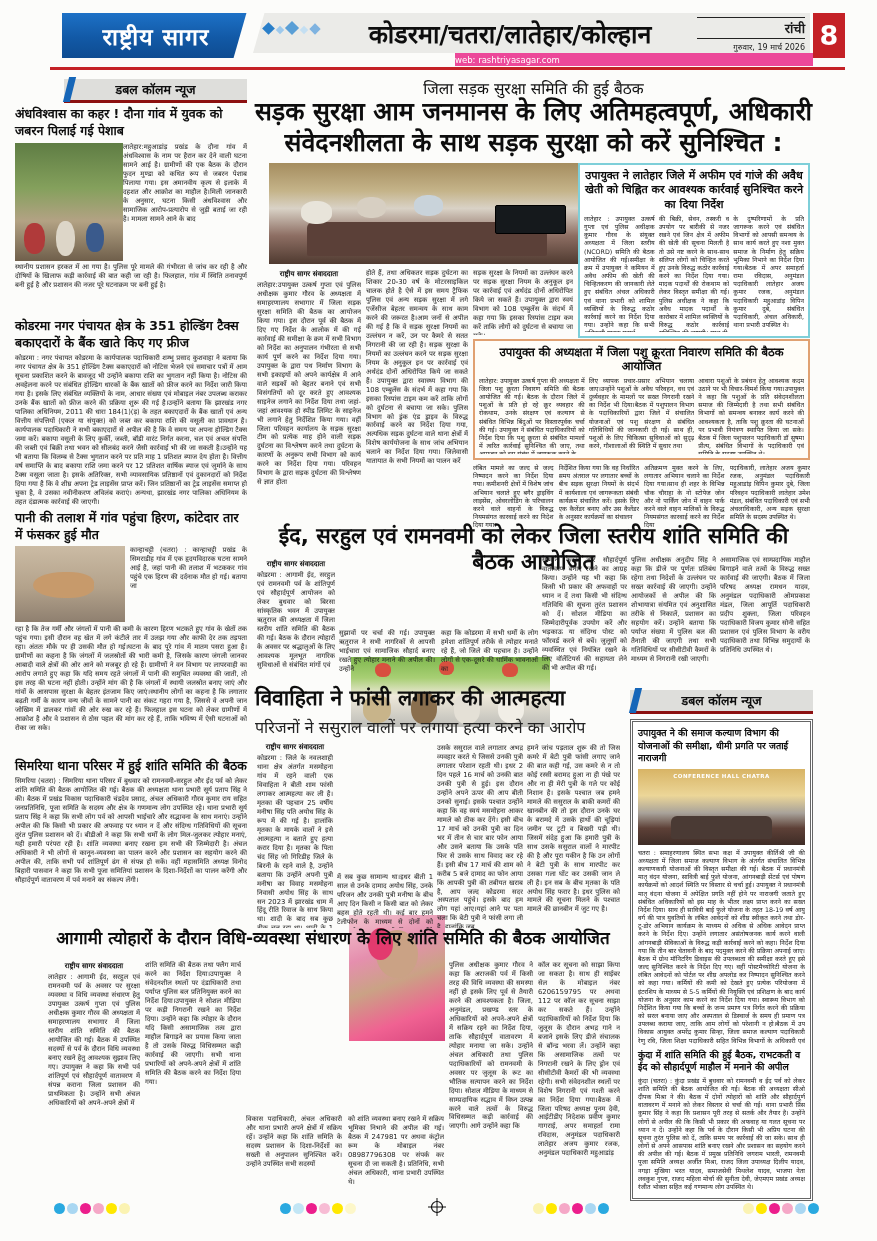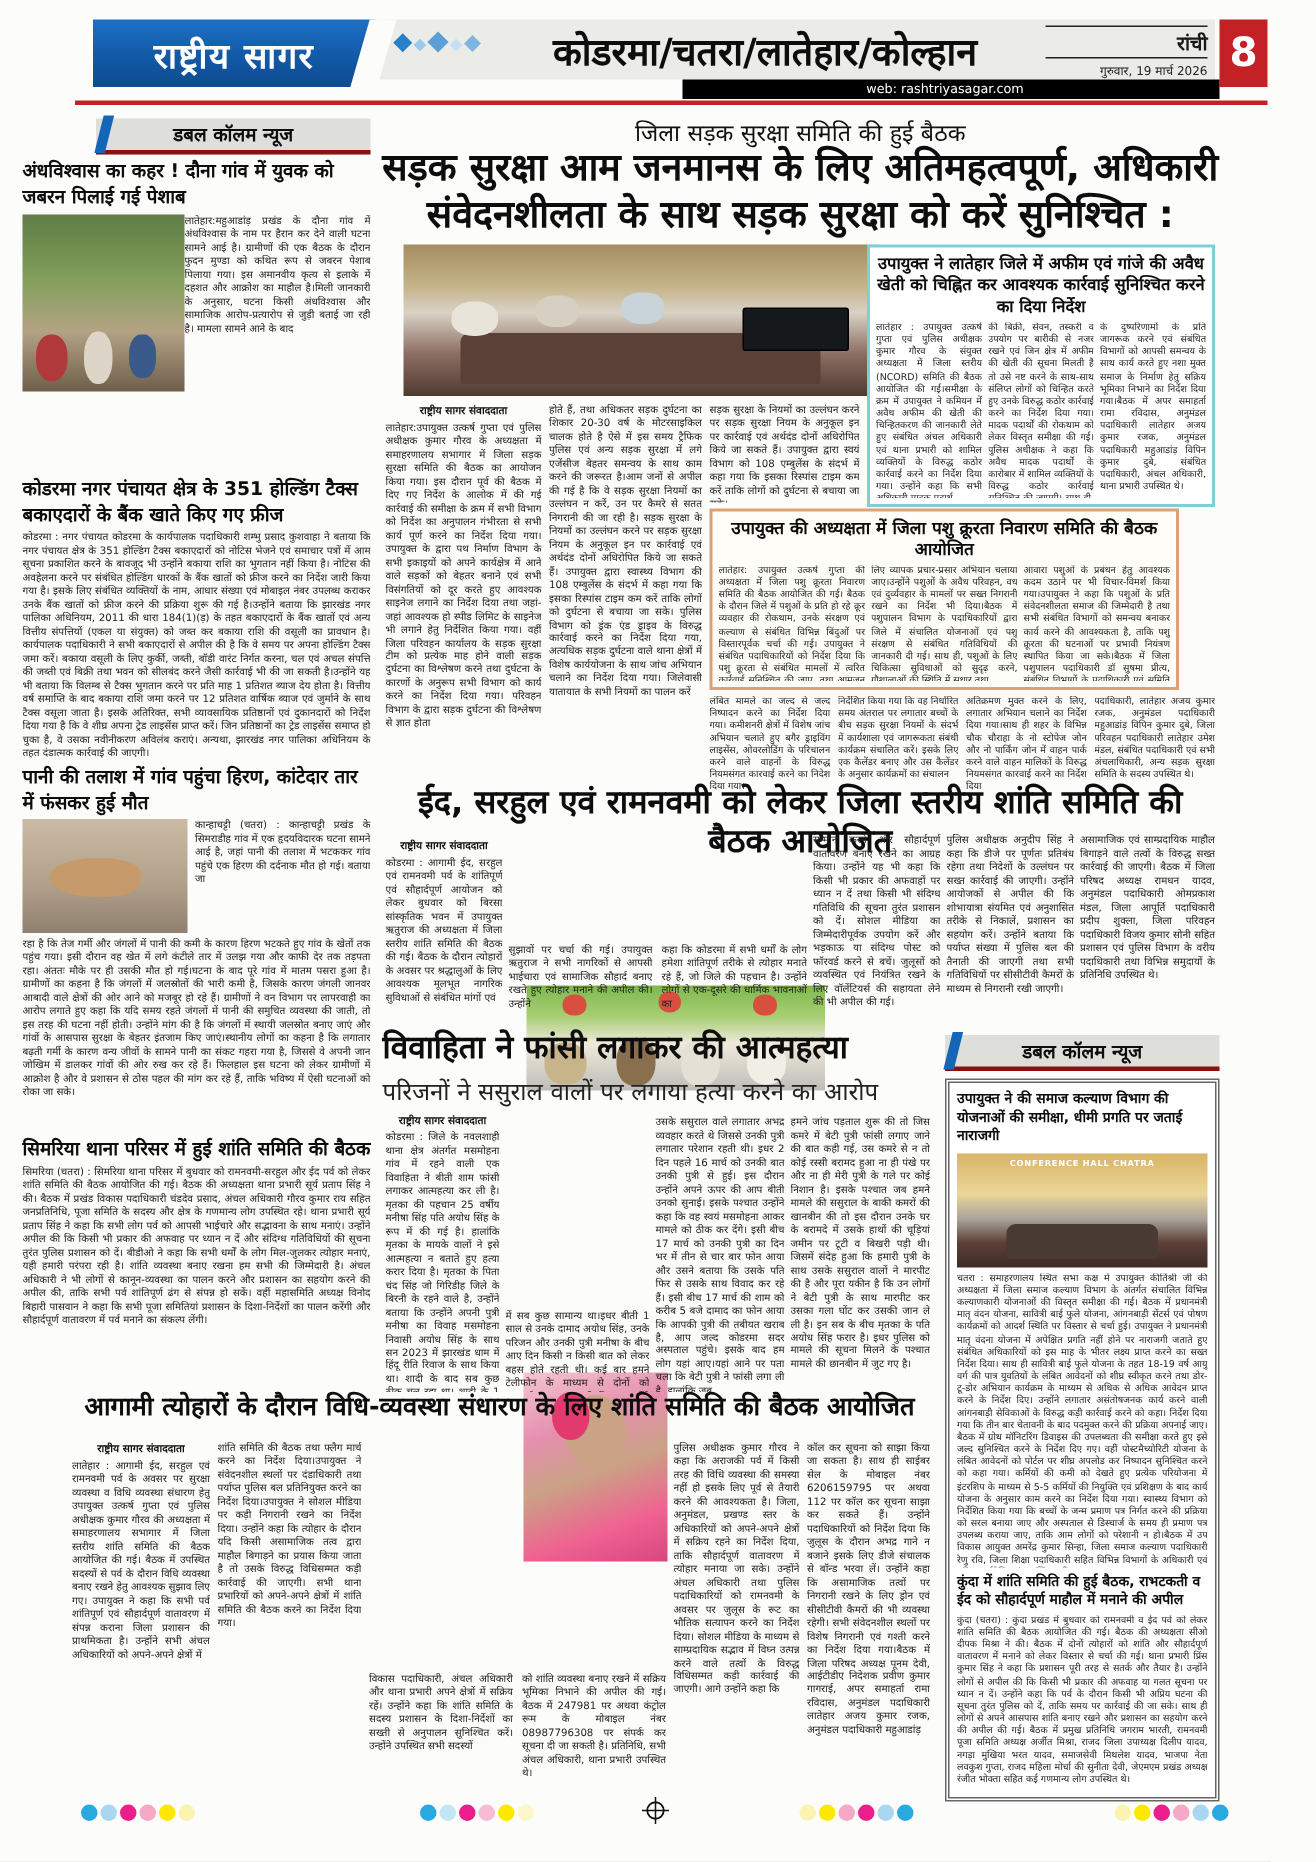--- a/index.html
+++ b/index.html
@@ -15,21 +15,21 @@
   .masthead{background:linear-gradient(180deg,#1d71c6 0%,#1259a6 55%,#0e4c91 100%);
             color:#fff;display:flex;align-items:center;justify-content:center;
             font-size:23px;font-weight:bold;letter-spacing:1px;}
   .masthead .slant{position:absolute;right:-8px;top:0;bottom:0;width:18px;background:#fcfcfa;transform:skewX(-16deg);}
   .headerbar{background:#ebebe8;}
   .regions{display:flex;align-items:center;justify-content:center;font-size:25px;font-weight:bold;color:#0d0d0d;}
   .citybox{text-align:right;}
   .citybox .city{display:block;font-size:13px;font-weight:bold;border-top:1.5px solid #222;border-bottom:1.5px solid #222;padding:1px 0;}
   .citybox .date{display:block;font-size:8px;margin-top:2px;color:#222;}
   .pagenum{background:#c42126;color:#fff;display:flex;align-items:center;justify-content:center;font-size:27px;font-weight:bold;}
-  .webstrip{background:#000000;color:#fff;font-size:8.5px;display:flex;align-items:center;justify-content:center;padding-right:8px;box-sizing:border-box;}
+  .webstrip{background:#ec4899;color:#fff;font-size:8.5px;display:flex;align-items:center;justify-content:flex-start;padding-right:8px;box-sizing:border-box;}
   .redrule{background:#c42126;}
   .diamond{display:inline-block;transform:rotate(45deg);margin:2px;}
   
   .sec-head{position:absolute;background:#dededb;border-bottom:3px solid #8c1010;display:flex;align-items:center;justify-content:center;
             font-size:12.5px;font-weight:bold;color:#0d0d0d;}
   .sec-head .bar{position:absolute;left:2px;top:-2px;bottom:-2px;width:7px;background:#1666b8;transform:skewX(-14deg);}
   
   .ncordbox{border:2px solid #7ecfd9;background:#fff;padding:4px;box-sizing:border-box;display:flex;flex-direction:column;}
   .animalbox{border:2px solid #e0a172;background:#fffdf8;padding:4px;box-sizing:border-box;display:flex;flex-direction:column;}
   .sidebox{border:3px double #666;background:#fff;padding:5px;box-sizing:border-box;display:flex;flex-direction:column;}
@@ -86,20 +86,21 @@
 
   <div class="abs hl" style="left:15px;top:106px;width:232px;font-size:12.5px;line-height:1.35;">अंधविश्वास का कहर ! दौना गांव में युवक को जबरन पिलाई गई पेशाब</div>
   <div class="abs" style="left:15px;top:143px;width:232px;height:118px;display:flex;gap:0;">
     <div class="photo photo-crowd" style="width:108px;height:118px;flex:none;">
       <span class="blob" style="left:8%;bottom:6%;width:20%;height:26%;background:#b03a3a;"></span>
       <span class="blob" style="left:38%;bottom:4%;width:18%;height:30%;background:#ddd6c8;"></span>
       <span class="blob" style="left:66%;bottom:8%;width:16%;height:24%;background:#3a5a8c;"></span>
     </div>
     <div class="txt" style="flex:1;">लातेहार:महुआडांड़ प्रखंड के दौना गांव में अंधविश्वास के नाम पर हैरान कर देने वाली घटना सामने आई है। ग्रामीणों की एक बैठक के दौरान फुदन मुण्डा को कथित रूप से जबरन पेशाब पिलाया गया। इस अमानवीय कृत्य से इलाके में दहशत और आक्रोश का माहौल है।मिली जानकारी के अनुसार, घटना किसी अंधविश्वास और सामाजिक आरोप-प्रत्यारोप से जुड़ी बताई जा रही है। मामला सामने आने के बाद</div>
   </div>
+  <div class="abs txt" style="left:15px;top:263px;width:232px;height:52px;">स्थानीय प्रशासन हरकत में आ गया है। पुलिस पूरे मामले की गंभीरता से जांच कर रही है और दोषियों के खिलाफ कड़ी कार्रवाई की बात कही जा रही है। फिलहाल, गांव में स्थिति तनावपूर्ण बनी हुई है और प्रशासन की नजर पूरे घटनाक्रम पर बनी हुई है।</div>
 
   <div class="abs hl" style="left:15px;top:318px;width:232px;font-size:12.5px;line-height:1.35;">कोडरमा नगर पंचायत क्षेत्र के 351 होल्डिंग टैक्स बकाएदारों के बैंक खाते किए गए फ्रीज</div>
   <div class="abs txt" style="left:15px;top:354px;width:232px;height:153px;">कोडरमा : नगर पंचायत कोडरमा के कार्यपालक पदाधिकारी शम्भु प्रसाद कुशवाहा ने बताया कि नगर पंचायत क्षेत्र के 351 होल्डिंग टैक्स बकाएदारों को नोटिस भेजने एवं समाचार पत्रों में आम सूचना प्रकाशित करने के बावजूद भी उन्होंने बकाया राशि का भुगतान नहीं किया है। नोटिस की अवहेलना करने पर संबंधित होल्डिंग धारकों के बैंक खातों को फ्रीज करने का निर्देश जारी किया गया है। इसके लिए संबंधित व्यक्तियों के नाम, आधार संख्या एवं मोबाइल नंबर उपलब्ध कराकर उनके बैंक खातों को फ्रीज करने की प्रक्रिया शुरू की गई है।उन्होंने बताया कि झारखंड नगर पालिका अधिनियम, 2011 की धारा 184(1)(ड़) के तहत बकाएदारों के बैंक खातों एवं अन्य वित्तीय संपत्तियों (एकल या संयुक्त) को जब्त कर बकाया राशि की वसूली का प्रावधान है। कार्यपालक पदाधिकारी ने सभी बकाएदारों से अपील की है कि वे समय पर अपना होल्डिंग टैक्स जमा करें। बकाया वसूली के लिए कुर्की, जब्ती, बॉडी वारंट निर्गत करना, चल एवं अचल संपत्ति की जब्ती एवं बिक्री तथा भवन को सीलबंद करने जैसी कार्रवाई भी की जा सकती है।उन्होंने यह भी बताया कि विलम्ब से टैक्स भुगतान करने पर प्रति माह 1 प्रतिशत ब्याज देय होता है। वित्तीय वर्ष समाप्ति के बाद बकाया राशि जमा करने पर 12 प्रतिशत वार्षिक ब्याज एवं जुर्माने के साथ टैक्स वसूला जाता है। इसके अतिरिक्त, सभी व्यावसायिक प्रतिष्ठानों एवं दुकानदारों को निर्देश दिया गया है कि वे शीघ्र अपना ट्रेड लाइसेंस प्राप्त करें। जिन प्रतिष्ठानों का ट्रेड लाइसेंस समाप्त हो चुका है, वे उसका नवीनीकरण अविलंब कराएं। अन्यथा, झारखंड नगर पालिका अधिनियम के तहत दंडात्मक कार्रवाई की जाएगी।</div>
 
   <div class="abs" style="left:15px;top:546px;width:232px;height:76px;display:flex;gap:5px;">
     <div class="photo photo-deer" style="width:110px;height:76px;flex:none;">
       <span class="blob" style="left:16%;top:34%;width:56%;height:34%;background:#c79a6b;border-radius:50% 40% 40% 50%;"></span>
     </div>
     <div class="txt" style="flex:1;">कान्हाचट्टी (चतरा) : कान्हाचट्टी प्रखंड के सिमराडीह गांव में एक हृदयविदारक घटना सामने आई है, जहां पानी की तलाश में भटककर गांव पहुंचे एक हिरण की दर्दनाक मौत हो गई। बताया जा</div>
   </div>
@@ -127,21 +128,21 @@
       <div class="txt-sm">की बिक्री, सेवन, तस्करी व उपयोग पर बारीकी से नजर रखने एवं जिन क्षेत्र में अफीम की खेती की सूचना मिलती है तो उसे नष्ट करने के साथ-साथ संलिप्त लोगों को चिन्हित करते हुए उनके विरुद्ध कठोर कार्रवाई करने का निर्देश दिया गया। मादक पदार्थों की रोकथाम को लेकर विस्तृत समीक्षा की गई। पुलिस अधीक्षक ने कहा कि अवैध मादक पदार्थों के कारोबार में शामिल व्यक्तियों के विरुद्ध कठोर कार्रवाई सुनिश्चित की जाएगी। साथ ही, उन्होंने खुफिया तंत्र को और मजबूत करने एवं नियमित छापेमारी अभियान चलाने पर बल दिया।बैठक में स्कूलों, कॉलेजों एवं ग्रामीण क्षेत्रों में जागरूकता अभियान चलाकर युवाओं को नशे</div>
       <div class="txt-sm">के दुष्परिणामों के प्रति जागरूक करने एवं संबंधित विभागों को आपसी समन्वय के साथ कार्य करते हुए नशा मुक्त समाज के निर्माण हेतु सक्रिय भूमिका निभाने का निर्देश दिया गया।बैठक में अपर समाहर्ता रामा रविदास, अनुमंडल पदाधिकारी लातेहार अजय कुमार रजक, अनुमंडल पदाधिकारी महुआडांड़ विपिन कुमार दुबे, संबंधित पदाधिकारी, अंचल अधिकारी, थाना प्रभारी उपस्थित थे।</div>
     </div>
   </div>
 
   <div class="abs byline" style="left:257px;top:269px;width:104px;">राष्ट्रीय सागर संवाददाता</div>
   <div class="abs txt" style="left:257px;top:281px;width:104px;height:262px;">लातेहार:उपायुक्त उत्कर्ष गुप्ता एवं पुलिस अधीक्षक कुमार गौरव के अध्यक्षता में समाहरणालय सभागार में जिला सड़क सुरक्षा समिति की बैठक का आयोजन किया गया। इस दौरान पूर्व की बैठक में दिए गए निर्देश के आलोक में की गई कार्रवाई की समीक्षा के क्रम में सभी विभाग को निर्देश का अनुपालन गंभीरता से सभी कार्य पूर्ण करने का निर्देश दिया गया। उपायुक्त के द्वारा पथ निर्माण विभाग के सभी इकाइयों को अपने कार्यक्षेत्र में आने वाले सड़कों को बेहतर बनाने एवं सभी विसंगतियों को दूर करते हुए आवश्यक साइनेज लगाने का निर्देश दिया तथा जहां-जहां आवश्यक हो स्पीड लिमिट के साइनेज भी लगाने हेतु निर्देशित किया गया। वहीं जिला परिवहन कार्यालय के सड़क सुरक्षा टीम को प्रत्येक माह होने वाली सड़क दुर्घटना का विश्लेषण करने तथा दुर्घटना के कारणों के अनुरूप सभी विभाग को कार्य करने का निर्देश दिया गया। परिवहन विभाग के द्वारा सड़क दुर्घटना की विश्लेषण से ज्ञात होता</div>
   <div class="abs txt" style="left:366px;top:269px;width:102px;height:274px;">होते हैं, तथा अधिकतर सड़क दुर्घटना का शिकार 20-30 वर्ष के मोटरसाइकिल चालक होते है ऐसे में इस समय ट्रैफिक पुलिस एवं अन्य सड़क सुरक्षा में लगे एजेंसीज बेहतर समन्वय के साथ काम करने की जरूरत है।आम जनों से अपील की गई है कि वे सड़क सुरक्षा नियमों का उल्लंघन न करें, उन पर कैमरे से सतत निगरानी की जा रही है। सड़क सुरक्षा के नियमों का उल्लंघन करने पर सड़क सुरक्षा नियम के अनुकूल इन पर कार्रवाई एवं अर्थदंड दोनों अधिरोपित किये जा सकते हैं। उपायुक्त द्वारा स्वास्थ्य विभाग की 108 एम्बुलेंस के संदर्भ में कहा गया कि इसका रिस्पांस टाइम कम करें ताकि लोगों को दुर्घटना से बचाया जा सके। पुलिस विभाग को ड्रंक एंड ड्राइव के विरुद्ध कार्रवाई करने का निर्देश दिया गया, अत्यधिक सड़क दुर्घटना वाले थाना क्षेत्रों में विशेष कार्ययोजना के साथ जांच अभियान चलाने का निर्देश दिया गया। जिलेवासी यातायात के सभी नियमों का पालन करें</div>
   <div class="abs txt" style="left:473px;top:269px;width:100px;height:66px;">सड़क सुरक्षा के नियमों का उल्लंघन करने पर सड़क सुरक्षा नियम के अनुकूल इन पर कार्रवाई एवं अर्थदंड दोनों अधिरोपित किये जा सकते हैं। उपायुक्त द्वारा स्वयं विभाग को 108 एम्बुलेंस के संदर्भ में कहा गया कि इसका रिस्पांस टाइम कम करें ताकि लोगों को दुर्घटना से बचाया जा सके।</div>
 
-  <div class="abs animalbox" style="left:473px;top:339px;width:313px;height:121px;">
+  <div class="abs animalbox" style="left:473px;top:339px;width:337px;height:121px;">
     <div class="hl center" style="font-size:11.5px;line-height:1.25;margin-bottom:3px;">उपायुक्त की अध्यक्षता में जिला पशु क्रूरता निवारण समिति की बैठक आयोजित</div>
     <div class="cols">
       <div class="txt-sm">लातेहार: उपायुक्त उत्कर्ष गुप्ता की अध्यक्षता में जिला पशु क्रूरता निवारण समिति की बैठक आयोजित की गई। बैठक के दौरान जिले में पशुओं के प्रति हो रहे क्रूर व्यवहार की रोकथाम, उनके संरक्षण एवं कल्याण से संबंधित विभिन्न बिंदुओं पर विस्तारपूर्वक चर्चा की गई। उपायुक्त ने संबंधित पदाधिकारियों को निर्देश दिया कि पशु क्रूरता से संबंधित मामलों में त्वरित कार्रवाई सुनिश्चित की जाए, तथा आमजन को इस संबंध में जागरूक करने के</div>
       <div class="txt-sm">लिए व्यापक प्रचार-प्रसार अभियान चलाया जाए।उन्होंने पशुओं के अवैध परिवहन, वध एवं दुर्व्यवहार के मामलों पर सख्त निगरानी रखने का निर्देश भी दिया।बैठक में पशुपालन विभाग के पदाधिकारियों द्वारा जिले में संचालित योजनाओं एवं पशु संरक्षण से संबंधित गतिविधियों की जानकारी दी गई। साथ ही, पशुओं के लिए चिकित्सा सुविधाओं को सुदृढ़ करने, गौशालाओं की स्थिति में सुधार तथा</div>
       <div class="txt-sm">आवारा पशुओं के प्रबंधन हेतु आवश्यक कदम उठाने पर भी विचार-विमर्श किया गया।उपायुक्त ने कहा कि पशुओं के प्रति संवेदनशीलता समाज की जिम्मेदारी है तथा सभी संबंधित विभागों को समन्वय बनाकर कार्य करने की आवश्यकता है, ताकि पशु क्रूरता की घटनाओं पर प्रभावी नियंत्रण स्थापित किया जा सके।बैठक में जिला पशुपालन पदाधिकारी  डॉ सुषमा प्रीत्य, संबंधित विभागों के पदाधिकारी एवं समिति के सदस्य उपस्थित थे।</div>
     </div>
   </div>
 
   <div class="abs" style="left:473px;top:464px;width:337px;height:80px;display:flex;gap:5px;">
     <div class="txt-sm" style="flex:1;">लंबित मामले का जल्द से जल्द निष्पादन करने का निर्देश दिया गया। कमीशनरी क्षेत्रों में विशेष जांच अभियान चलाते हुए बगैर ड्राइविंग लाइसेंस, ओवरलोडिंग के परिचालन करने वाले वाहनों के विरुद्ध नियमसंगत कारवाई करने का निदेश दिया गया।</div>

